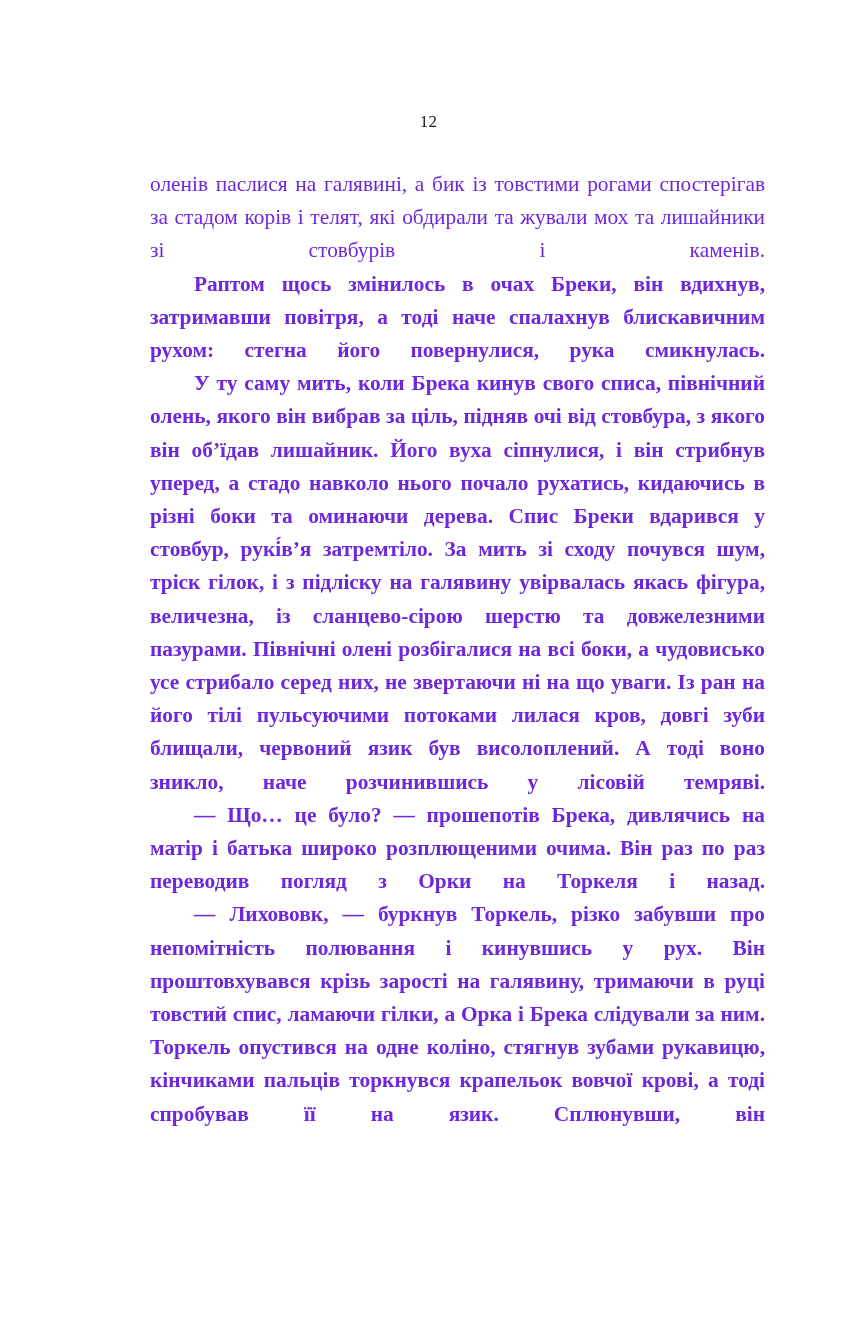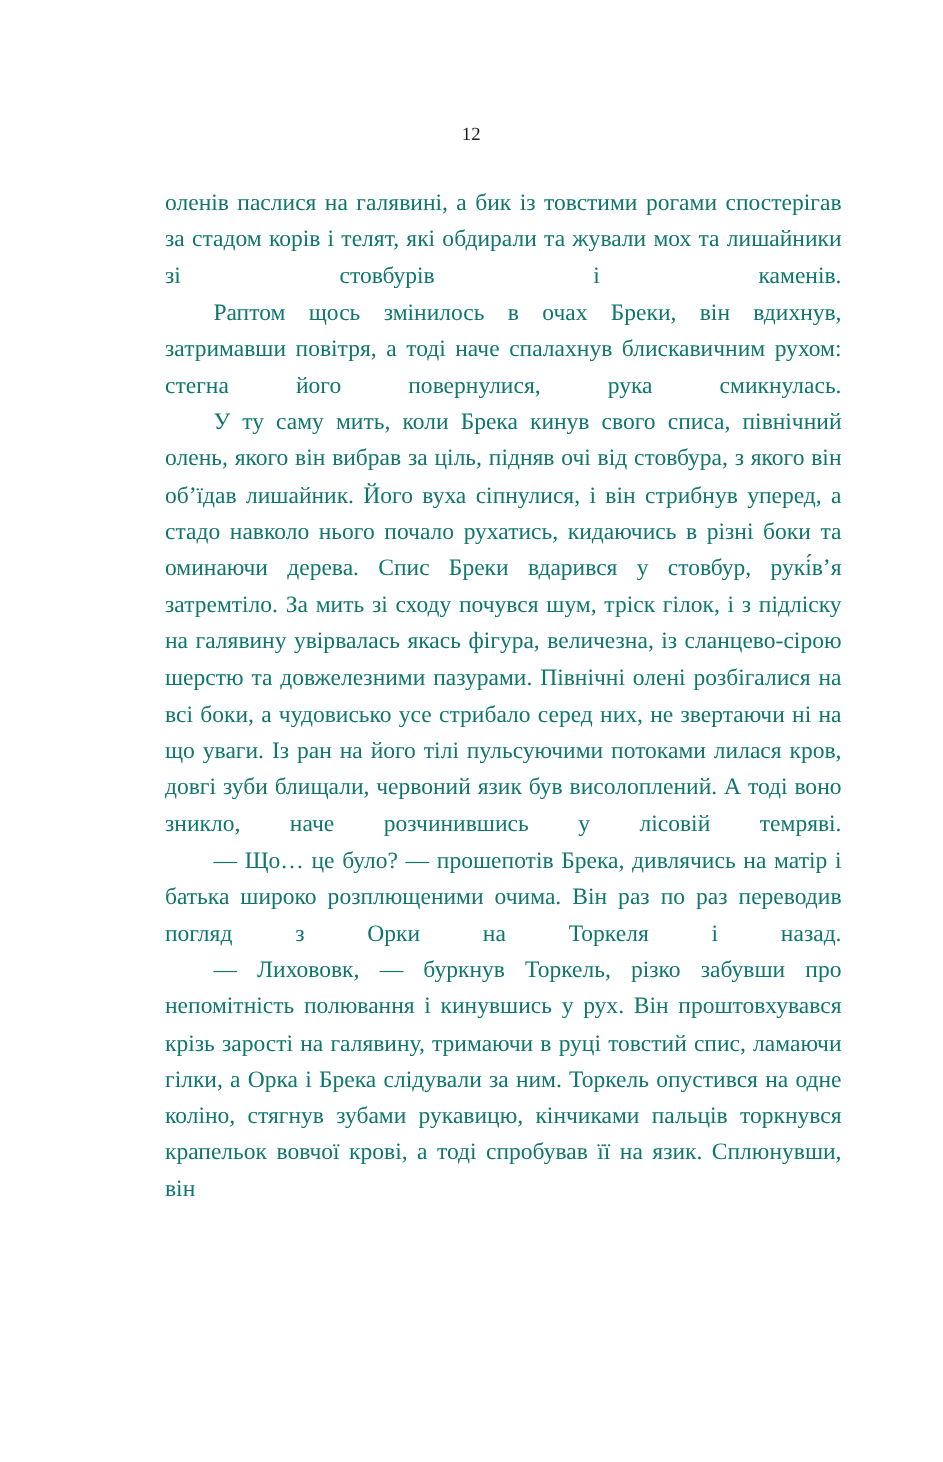--- a/index.html
+++ b/index.html
@@ -37,24 +37,25 @@
     left: 150px;
     width: 615px;
   }
   p.body-par {
     margin: 0;
     font-size: 21.4px;
     line-height: 33.2px;
     text-align: justify;
     text-justify: inter-word;
     hyphens: manual;
-    color: #0f766e;
+    color: #6d28d9;
   }
   p.indent {
     text-indent: 44px;
+    font-weight: bold;
   }
   
   p.body-par.force-justify {
     text-align-last: justify;
   }
 </style>
 </head>
 <body>
 
 <div class="page">

